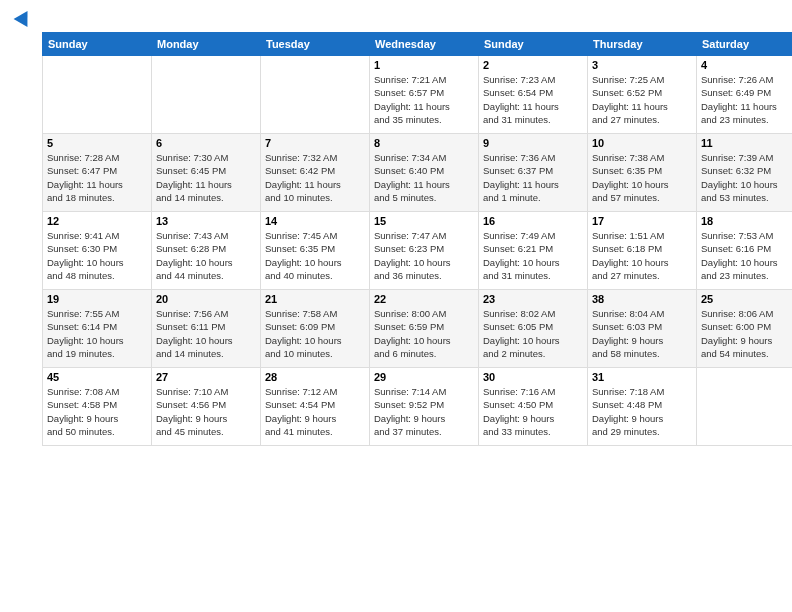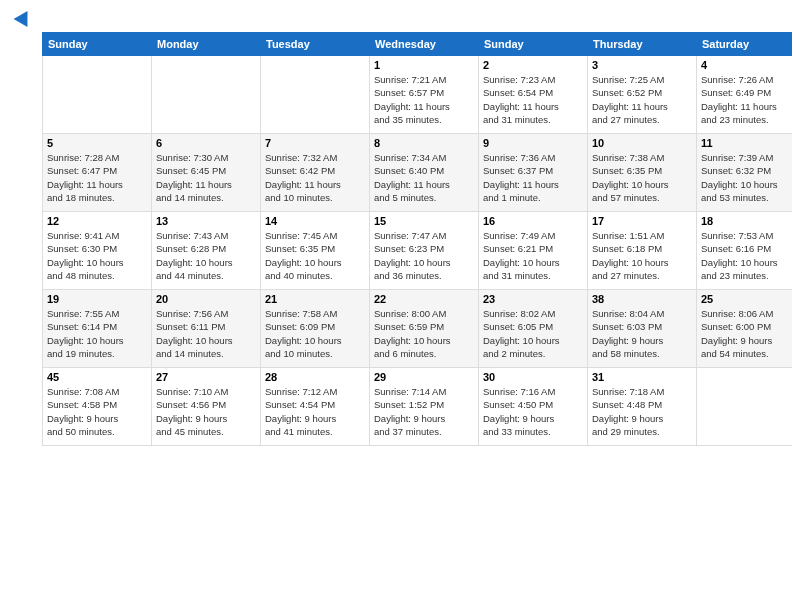--- a/index.html
+++ b/index.html
@@ -393,21 +393,21 @@
           <span>Sunrise: 7:12 AM</span><br>
           <span>Sunset: 4:54 PM</span><br>
           <span>Daylight: 9 hours</span><br>
           <span>and 41 minutes.</span>
         </div>
       </td>
           <td>
         <div class="day-num">29</div>
         <div class="day-info">
           <span>Sunrise: 7:14 AM</span><br>
-          <span>Sunset: 1:52 PM</span><br>
+          <span>Sunset: 9:52 PM</span><br>
           <span>Daylight: 9 hours</span><br>
           <span>and 37 minutes.</span>
         </div>
       </td>
           <td>
         <div class="day-num">30</div>
         <div class="day-info">
           <span>Sunrise: 7:16 AM</span><br>
           <span>Sunset: 4:50 PM</span><br>
           <span>Daylight: 9 hours</span><br>

